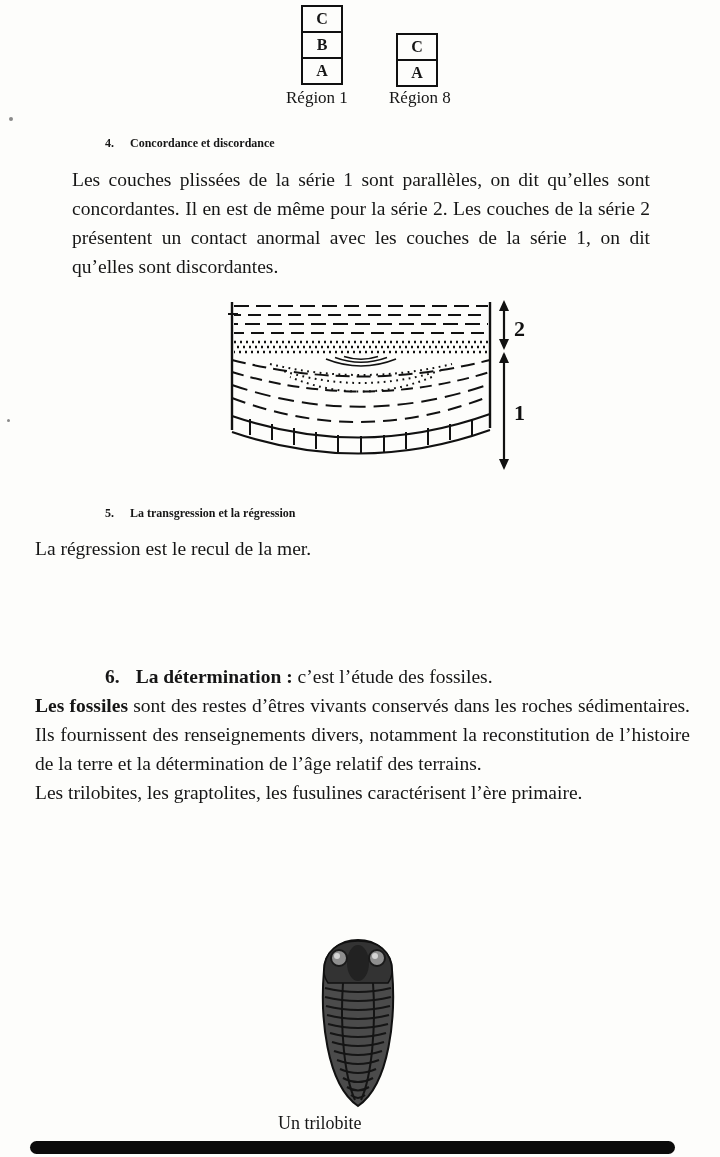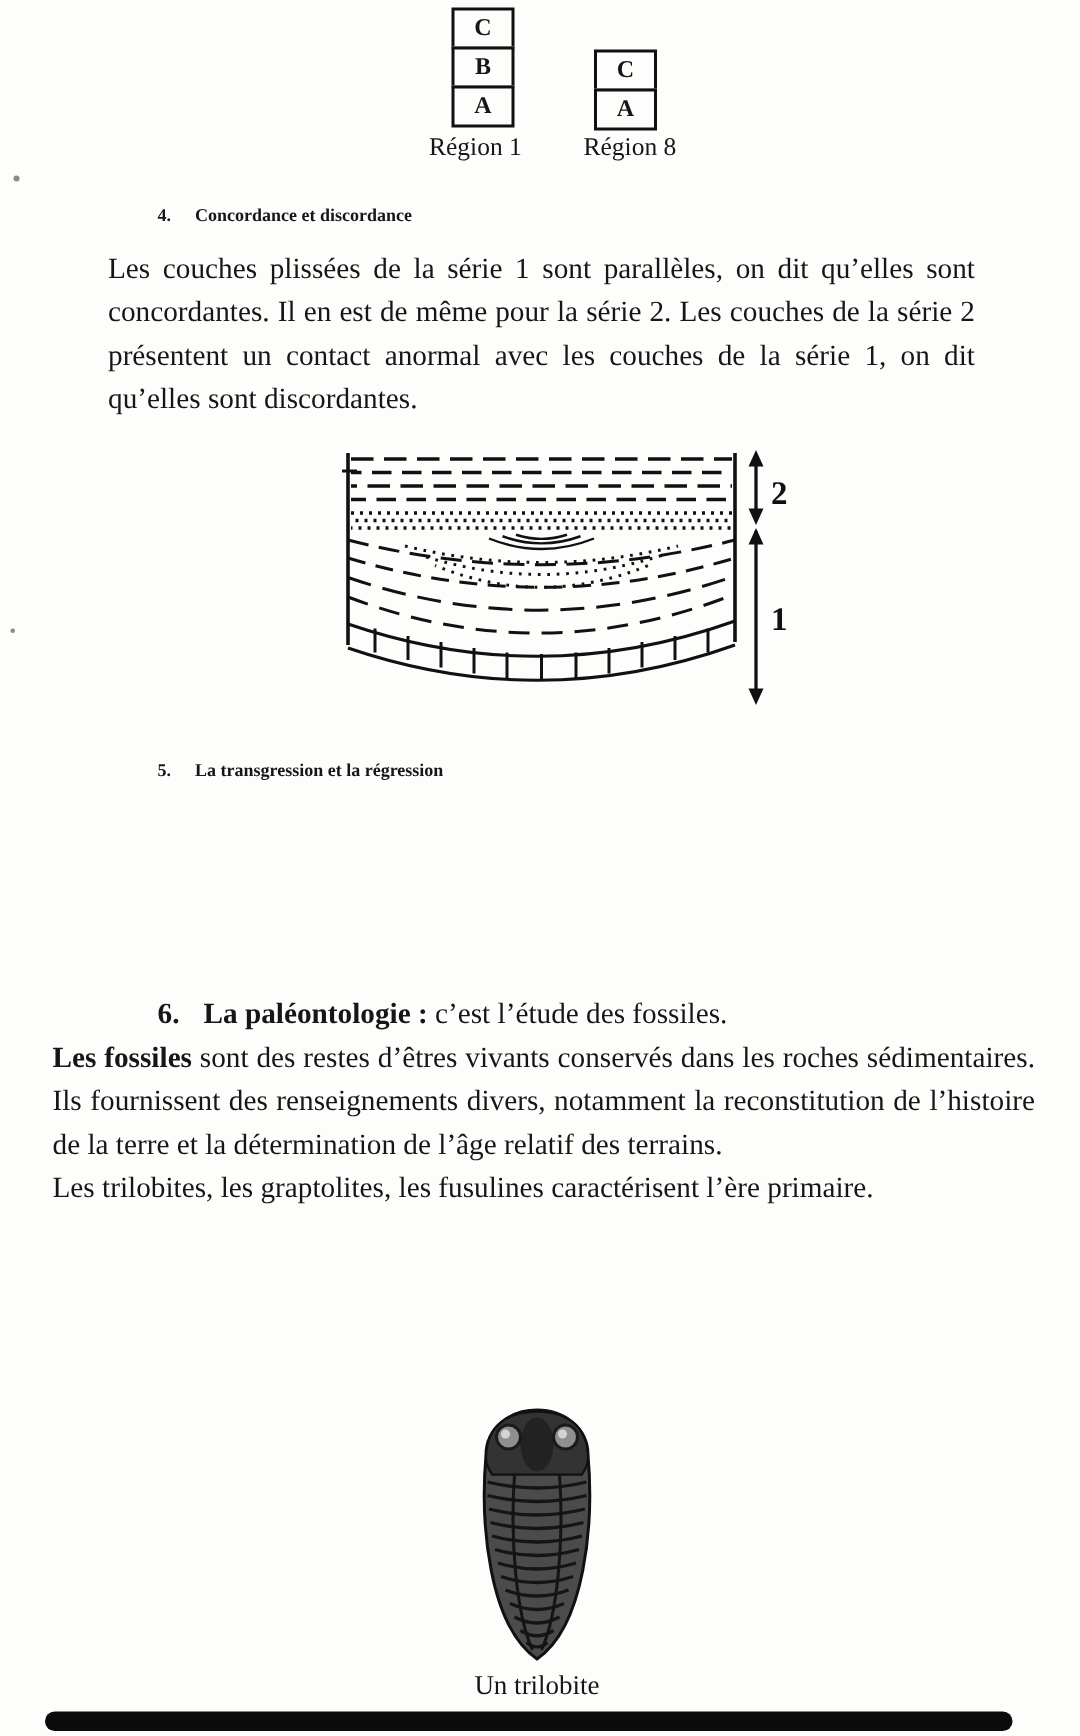--- a/index.html
+++ b/index.html
@@ -17,21 +17,21 @@
   }
   .cell:first-child{margin-top:0;}
   .figcap{position:absolute;font-size:17px;white-space:nowrap;}
   .sec{position:absolute;font-size:12px;font-weight:bold;margin:0;white-space:nowrap;}
   .num{display:inline-block;margin-right:16px;}
   .body-text{position:absolute;font-size:19.5px;line-height:29px;}
   .just{text-align:justify;}
   p{margin:0;}
   .b{font-weight:bold;}
   .indent{padding-left:70px;}
-  .caption-center{position:absolute;font-size:18px;text-align:center;}
+  .caption-center{position:absolute;font-size:18px;text-align:left;}
   .bottom-bar{position:absolute;background:#0b0b0b;border-radius:7px;}
   .speck{position:absolute;background:#8a8a8a;border-radius:50%;}
 </style>
 </head>
 <body>
 
 <div class="abs" style="left:0;top:0;width:720px;height:115px;">
   <div class="cellcol" style="left:301px;top:5px;">
     <div class="cell">C</div>
     <div class="cell">B</div>
@@ -104,25 +104,26 @@
     <polygon points="271,161 281,161 276,172" fill="#111"></polygon>
   </g>
   <text x="286" y="38" font-size="22" font-weight="bold" fill="#111">2</text>
   <text x="286" y="122" font-size="22" font-weight="bold" fill="#111">1</text>
 </svg>
 
 <h3 class="sec" style="left:105px;top:506px;">
   <span class="num">5.</span><span>La transgression et la régression</span>
 </h3>
 <div class="body-text" style="left:35px;top:534px;width:655px;">
+  <p>La régression est le recul de la mer.</p>
 </div>
 
 <div class="body-text" style="left:35px;top:662px;width:655px;">
   <p class="indent">
-    <span class="b num">6.</span><span class="b">La paléontologie :</span><span> c’est l’étude des fossiles.</span>
+    <span class="b num">6.</span><span class="b">La détermination :</span><span> c’est l’étude des fossiles.</span>
   </p>
   <p class="just">
     <span class="b">Les fossiles</span><span> sont des restes d’êtres vivants conservés dans les roches sédimentaires. Ils fournissent des renseignements divers, notamment la reconstitution de l’histoire de la terre et la détermination de l’âge relatif des terrains.</span>
   </p>
   <p>Les trilobites, les graptolites, les fusulines caractérisent l’ère primaire.</p>
 </div>
 
 <svg class="abs" style="left:312px;top:936px;" width="92" height="174" viewBox="0 0 92 174">
 
   <path d="M12,34 C8,80 14,148 46,170 C78,148 84,80 80,34 C80,16 64,4 46,4 C28,4 12,16 12,34 Z" fill="#4b4b4b" stroke="#111" stroke-width="2"></path>

